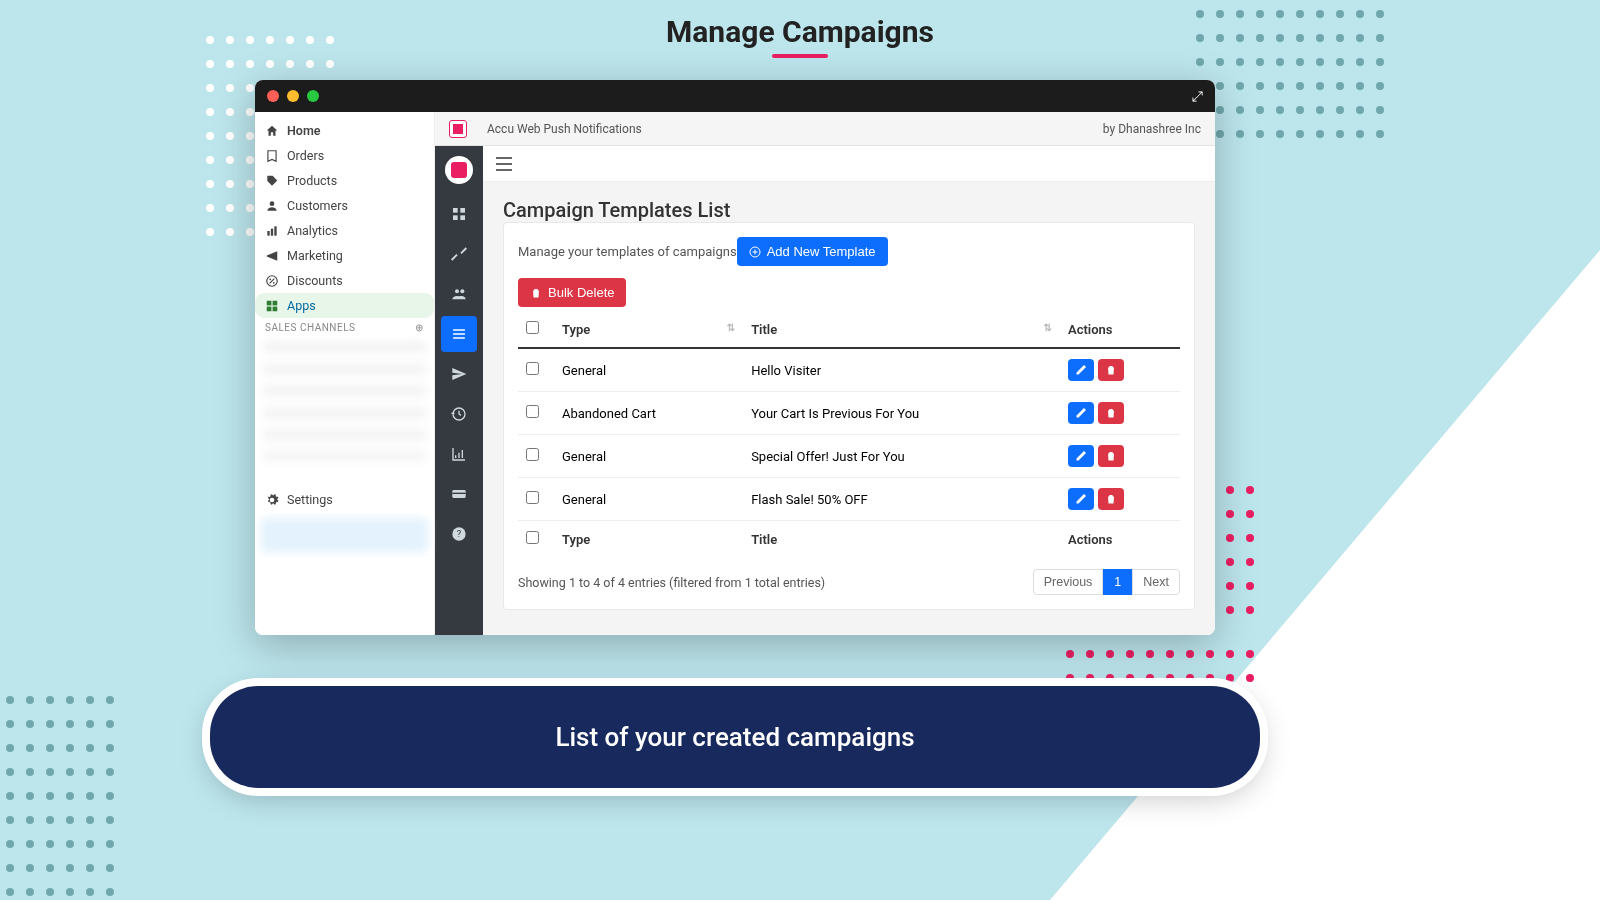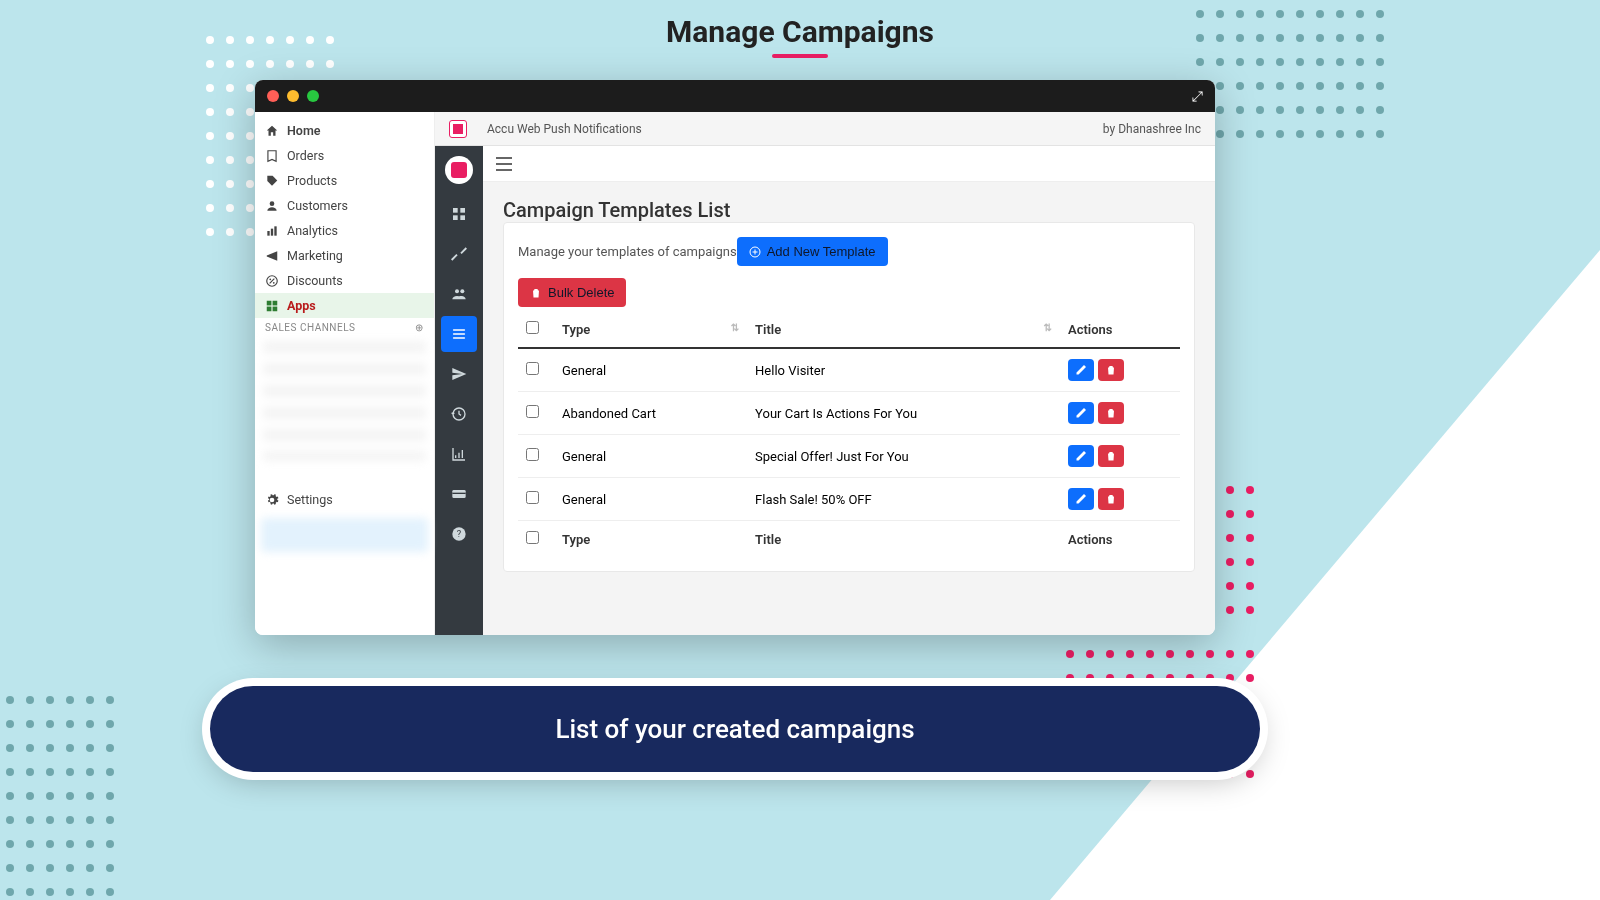--- a/index.html
+++ b/index.html
@@ -39,21 +39,21 @@
   overflow: hidden;
 }
 .titlebar { height: 32px; background:#1c1c1c; display:flex; align-items:center; padding:0 12px; }
 .titlebar .dot{width:12px;height:12px;border-radius:50%;margin-right:8px;}
 .titlebar .red{background:#ff5f57;} .titlebar .yellow{background:#febc2e;} .titlebar .green{background:#28c840;}
 .titlebar .spacer{flex:1;}
 .titlebar .expand{color:#fff;font-size:14px;}
 .shopify-layout{display:flex;height:calc(100% - 32px);}
 .shopify-nav{width:180px;background:#fff;border-right:1px solid #eee;font-size:12.5px;color:#444;padding-top:6px;}
 .shopify-nav .nav-item{display:flex;align-items:center;padding:5px 10px;gap:8px;cursor:pointer;}
-.shopify-nav .nav-item.active{background:#e8f5e9;color:#b91c1c;font-weight:700;}
+.shopify-nav .nav-item.active{background:#e8f5e9;color:#0369a1;font-weight:400;border-radius:9px;}
 .shopify-nav .nav-item.bold{font-weight:600;}
 .shopify-nav .section-hdr{font-size:10px;color:#888;padding:4px 10px 4px;letter-spacing:.5px;display:flex;justify-content:space-between;}
 .shopify-nav .blur{filter:blur(4px);height:120px;background:repeating-linear-gradient(#f4f4f4,#f4f4f4 12px,#fff 12px,#fff 22px);margin:4px 8px;border-radius:4px;}
 .shopify-nav .blur2{filter:blur(4px);height:34px;background:#e3f2fd;margin:6px;border-radius:4px;}
 .ico{width:14px;height:14px;display:inline-flex;align-items:center;justify-content:center;}
 .content-col{flex:1;display:flex;flex-direction:column;}
 .app-header{height:34px;background:#f5f5f5;display:flex;align-items:center;justify-content:space-between;padding:0 14px;font-size:12px;color:#555;border-bottom:1px solid #e3e3e3;}
 .app-header .left{display:flex;align-items:center;gap:20px;}
 .app-header .app-badge{width:18px;height:18px;background:#fff;border:1px solid #e91e63;border-radius:3px;display:inline-flex;align-items:center;justify-content:center;}
 .inner-app{flex:1;display:flex;background:#f4f4f4;}
@@ -62,40 +62,40 @@
 .dark-side .side-item{width:36px;height:36px;display:flex;align-items:center;justify-content:center;margin:2px 0;border-radius:4px;cursor:pointer;font-size:14px;}
 .dark-side .side-item.active{background:#0d6efd;color:#fff;}
 .main-pane{flex:1;display:flex;flex-direction:column;}
 .main-topbar{height:36px;background:#fff;display:flex;align-items:center;padding:0 12px;border-bottom:1px solid #eee;}
 .hamburger{width:18px;color:#666;}
 .page-body{padding:16px 20px;}
 .page-body h2{font-size:20px;font-weight:500;color:#333;}
 .card{background:#fff;border-radius:4px;border:1px solid #e8e8e8;padding:14px;}
 .card-top{display:flex;align-items:center;margin-bottom:12px;}
 .card-top .hint{font-size:13px;color:#555;}
-.btn{display:inline-flex;align-items:center;gap:6px;padding:7px 12px;border-radius:4px;font-size:13px;border:none;cursor:pointer;color:#0f172a;}
+.btn{display:inline-flex;align-items:center;gap:6px;padding:7px 12px;border-radius:4px;font-size:13px;border:none;cursor:pointer;color:#ffffff;}
 .btn-primary{background:#0d6efd;}
 .btn-danger{background:#dc3545;}
 .btn-sm{padding:5px 7px;font-size:12px;}
 table{width:100%;border-collapse:collapse;font-size:13px;}
 th,td{padding:10px 8px;text-align:left;border-bottom:1px solid #eee;}
 thead th{border-bottom:2px solid #333;color:#333;font-weight:600;}
 tfoot th{color:#333;font-weight:600;border-bottom:none;border-top:1px solid #eee;}
 .sort-arrows{float:right;color:#bbb;font-size:10px;}
 .checkbox-cell{width:36px;}
 .actions-cell{width:120px;}
 .actions-cell .btn{margin-right:4px;}
 .table-footer{display:flex;justify-content:space-between;align-items:center;margin-top:12px;font-size:12.5px;color:#555;}
 .pager{display:flex;gap:0;}
 .pager button{border:1px solid #ddd;background:#fff;padding:5px 10px;font-size:12.5px;color:#666;cursor:pointer;}
 .pager button.current{background:#0d6efd;color:#fff;border-color:#0d6efd;}
 .pager button:first-child{border-radius:4px 0 0 4px;}
 .pager button:last-child{border-radius:0 4px 4px 0;}
 .caption-pill{
-  position:absolute;left:210px;top:686px;width:1050px;height:86px;
+  position:absolute;left:210px;top:686px;width:1050px;height:102px;
   background:#18295e;border-radius:48px;color:#fff;
   display:flex;align-items:center;justify-content:center;
   font-size:26px;font-weight:500;
   box-shadow:0 0 0 8px #fff, 0 8px 30px rgba(0,0,0,.25);
 }
 .pink-dots{position:absolute;}
 .pink-dots span{display:inline-block;width:8px;height:8px;background:#e91e63;border-radius:50%;margin:6px;}
 .white-dots span{background:#fff;}
 .teal-dots span{background:#6fa7ac;}
 svg{display:block;}
@@ -342,21 +342,21 @@
                           </svg>
                         </button><button class="btn btn-danger btn-sm">
                           <svg width="12" height="12" viewBox="0 0 24 24" fill="#fff">
                             <path d="M6 7h12l-1 14H7zM9 4h6l1 3H8z"></path>
                           </svg>
                         </button></td>
                     </tr>
                     <tr>
                       <td class="checkbox-cell"><input type="checkbox" style=""></td>
                       <td>Abandoned Cart</td>
-                      <td>Your Cart Is Actions For You</td>
+                      <td>Your Cart Is Previous For You</td>
                       <td class="actions-cell"><button class="btn btn-primary btn-sm">
                           <svg width="12" height="12" viewBox="0 0 24 24" fill="#fff">
                             <path d="M3 17v4h4L20 8l-4-4L3 17zM20 8l2-2-4-4-2 2z"></path>
                           </svg>
                         </button><button class="btn btn-danger btn-sm">
                           <svg width="12" height="12" viewBox="0 0 24 24" fill="#fff">
                             <path d="M6 7h12l-1 14H7zM9 4h6l1 3H8z"></path>
                           </svg>
                         </button></td>
                     </tr>
@@ -392,20 +392,28 @@
                 <tfoot>
                   <tr>
                     <th class="checkbox-cell"><input type="checkbox" style=""></th>
                     <th>Type</th>
                     <th>Title</th>
                     <th>Actions</th>
                   </tr>
                 </tfoot>
               </table>
 
+              <div class="table-footer">
+                <span>Showing 1 to 4 of 4 entries (filtered from 1 total entries)</span>
+                <div class="pager">
+                  <button>Previous</button>
+                  <button class="current">1</button>
+                  <button>Next</button>
+                </div>
+              </div>
             </div>
           </div>
         </div>
       </div>
     </div>
   </div>
 </div>
 
 <div class="caption-pill">
   <span>List of your created campaigns</span>

